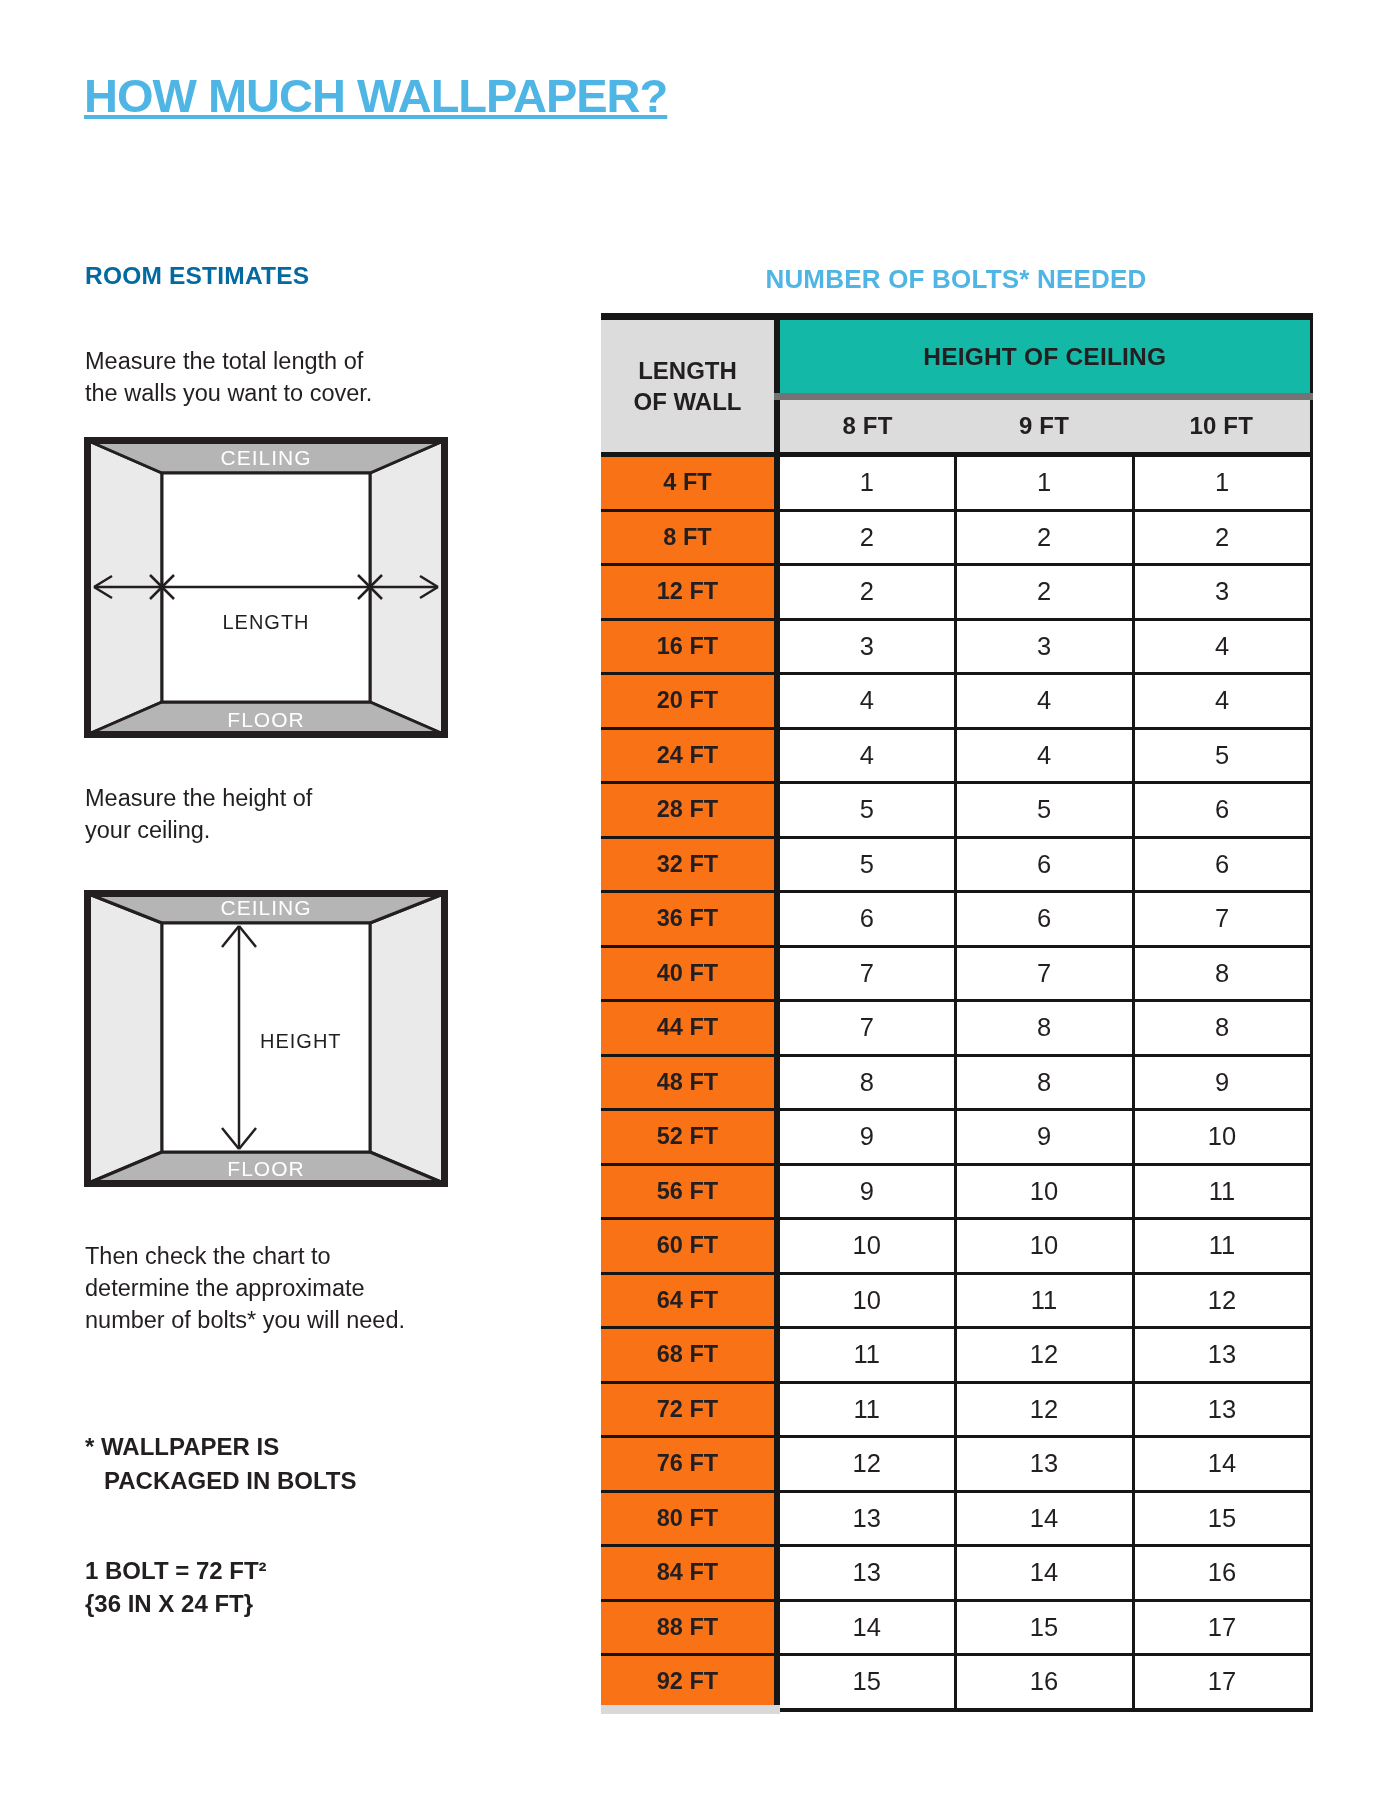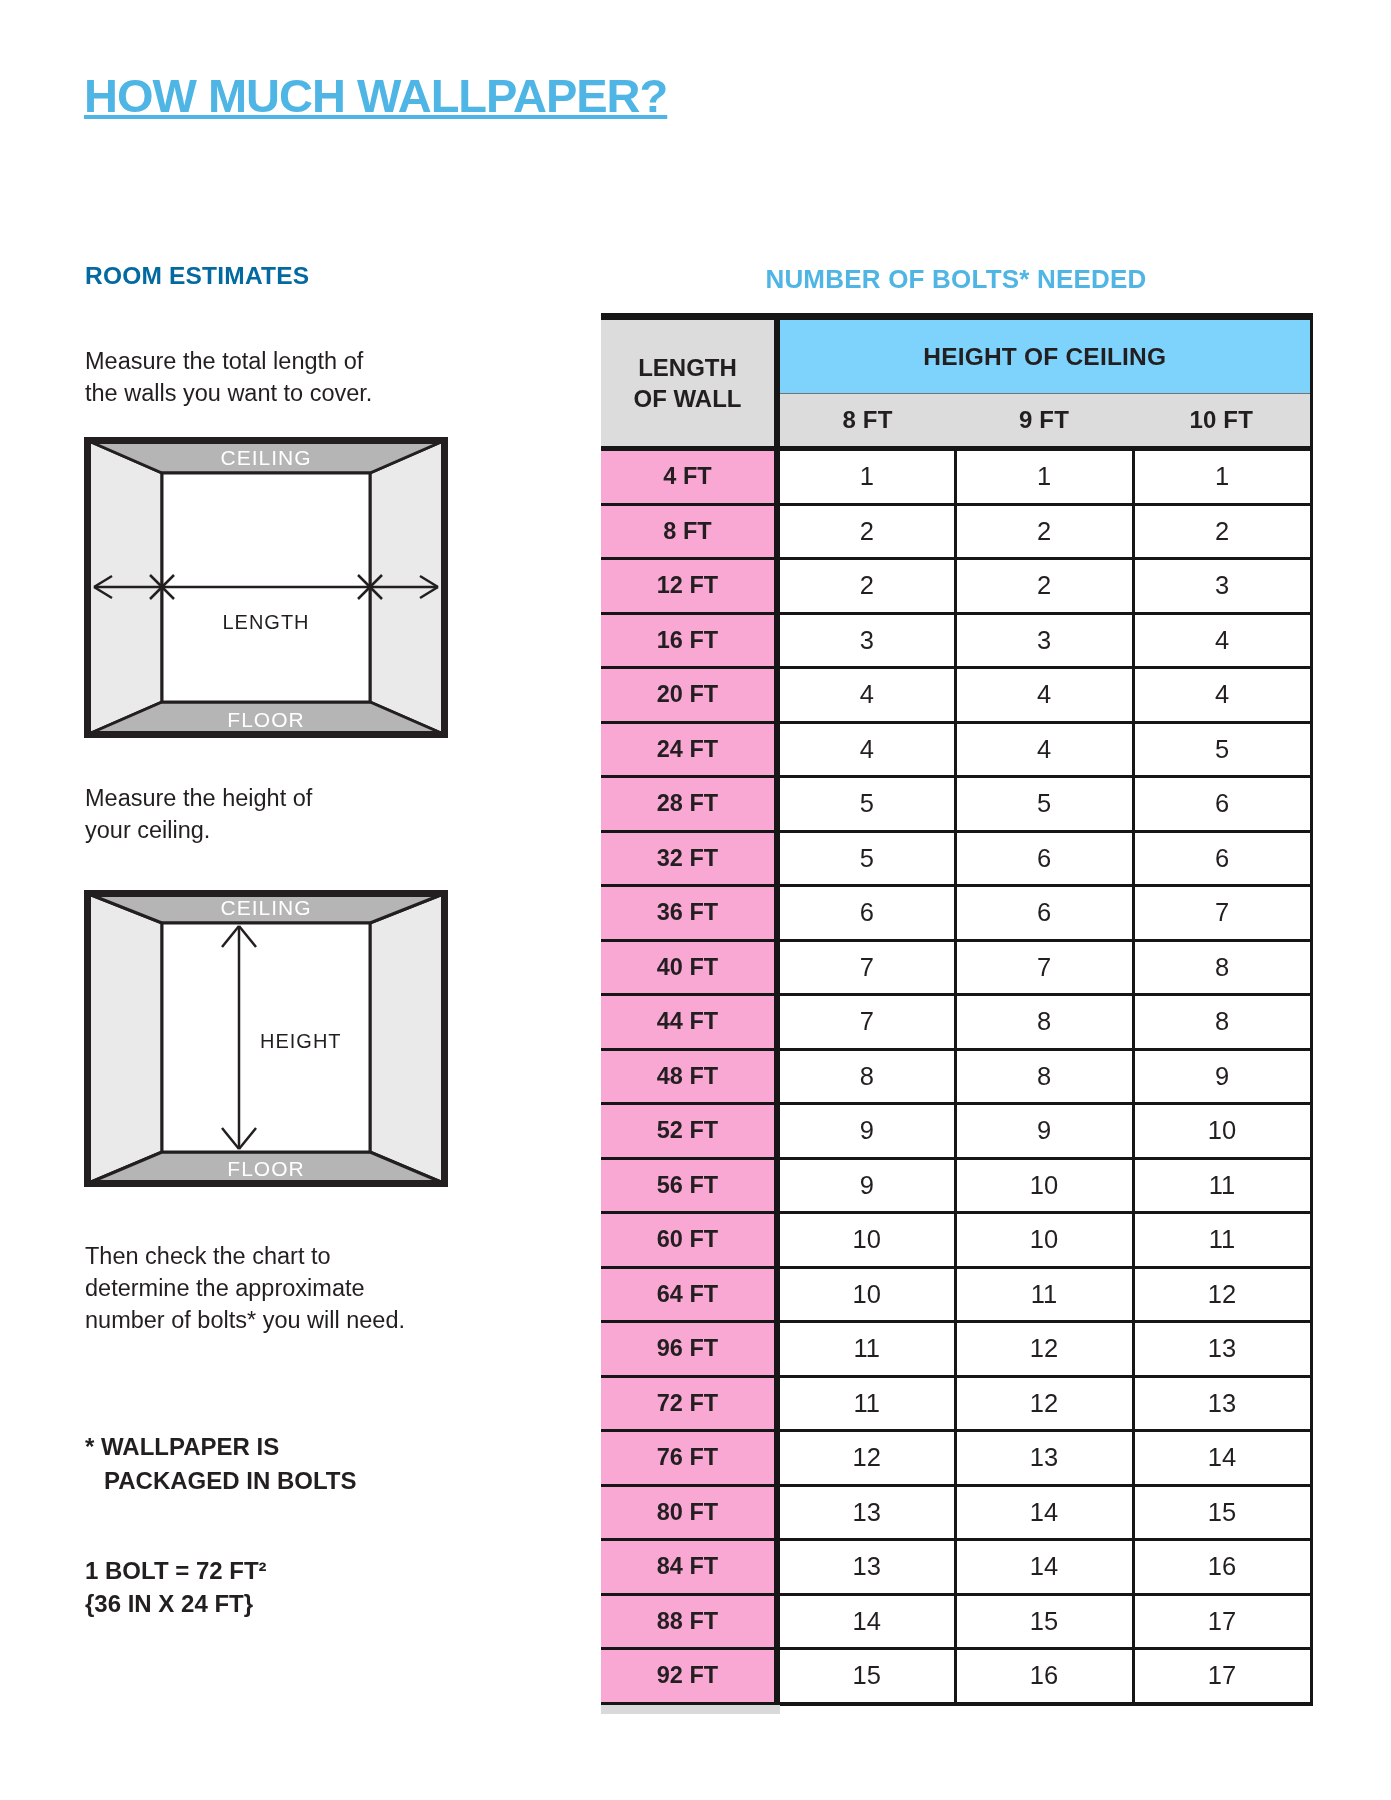--- a/index.html
+++ b/index.html
@@ -37,33 +37,33 @@
     border-top:7px solid #161616;border-right:3px solid #161616;border-bottom:4px solid #161616;
   }
   table.bolts th, table.bolts td{
     text-align:center;vertical-align:middle;padding:0;
   }
   th.rowhead{
     width:173px;background:#dcdcdc;font-size:24px;font-weight:bold;line-height:31px;
     border-right:6px solid #161616;border-bottom:5px solid #161616;
   }
   th.grouphead{
-    height:73px;background:#7dd3fc;font-size:24.5px;font-weight:bold;
-    border-bottom:1px solid #737373;letter-spacing:0.2px;
+    height:73px;background:#14b8a6;font-size:24.5px;font-weight:bold;
+    border-bottom:7px solid #737373;letter-spacing:0.2px;
   }
   th.subhead{
     height:52px;background:#dcdcdc;font-size:24px;font-weight:bold;
     border-bottom:5px solid #161616;letter-spacing:0.2px;
   }
   tbody td{
     height:51.5px;border-bottom:3px solid #161616;background:#ffffff;
     font-size:25.5px;color:#231f20;
   }
   tbody td.rowlabel{
-    background:#f9a8d4;font-weight:bold;font-size:23.5px;
+    background:#f97316;font-weight:bold;font-size:23.5px;
     border-right:6px solid #161616;
   }
   tbody td.val + td.val{border-left:3px solid #161616;}
   .table-shadow{
     left:601px;top:1705px;width:179px;height:9px;background:#d9d9d9;
   }
   
   .diagram{display:block;}
   .diagram text{font-family:"Liberation Sans", sans-serif;}
 </style>
@@ -258,21 +258,21 @@
         <td class="val">10</td>
         <td class="val">11</td>
       </tr>
       <tr>
         <td class="rowlabel">64 FT</td>
         <td class="val">10</td>
         <td class="val">11</td>
         <td class="val">12</td>
       </tr>
       <tr>
-        <td class="rowlabel">96 FT</td>
+        <td class="rowlabel">68 FT</td>
         <td class="val">11</td>
         <td class="val">12</td>
         <td class="val">13</td>
       </tr>
       <tr>
         <td class="rowlabel">72 FT</td>
         <td class="val">11</td>
         <td class="val">12</td>
         <td class="val">13</td>
       </tr>

